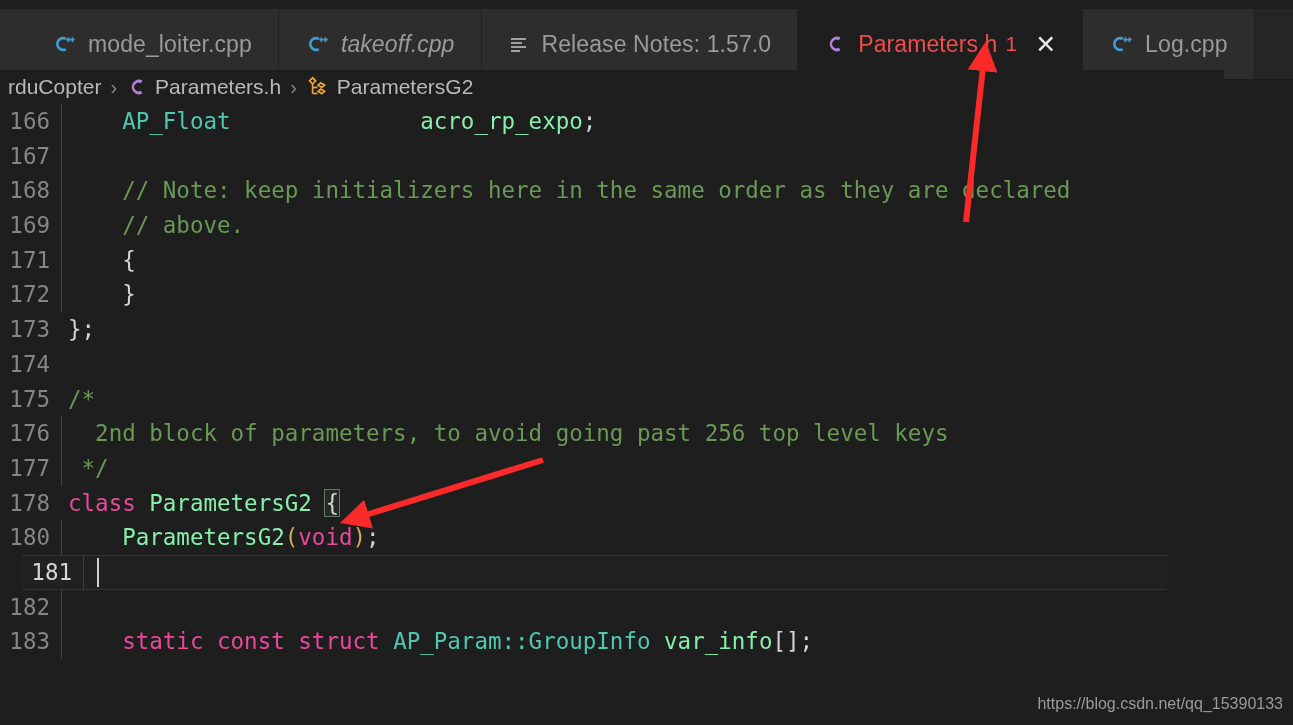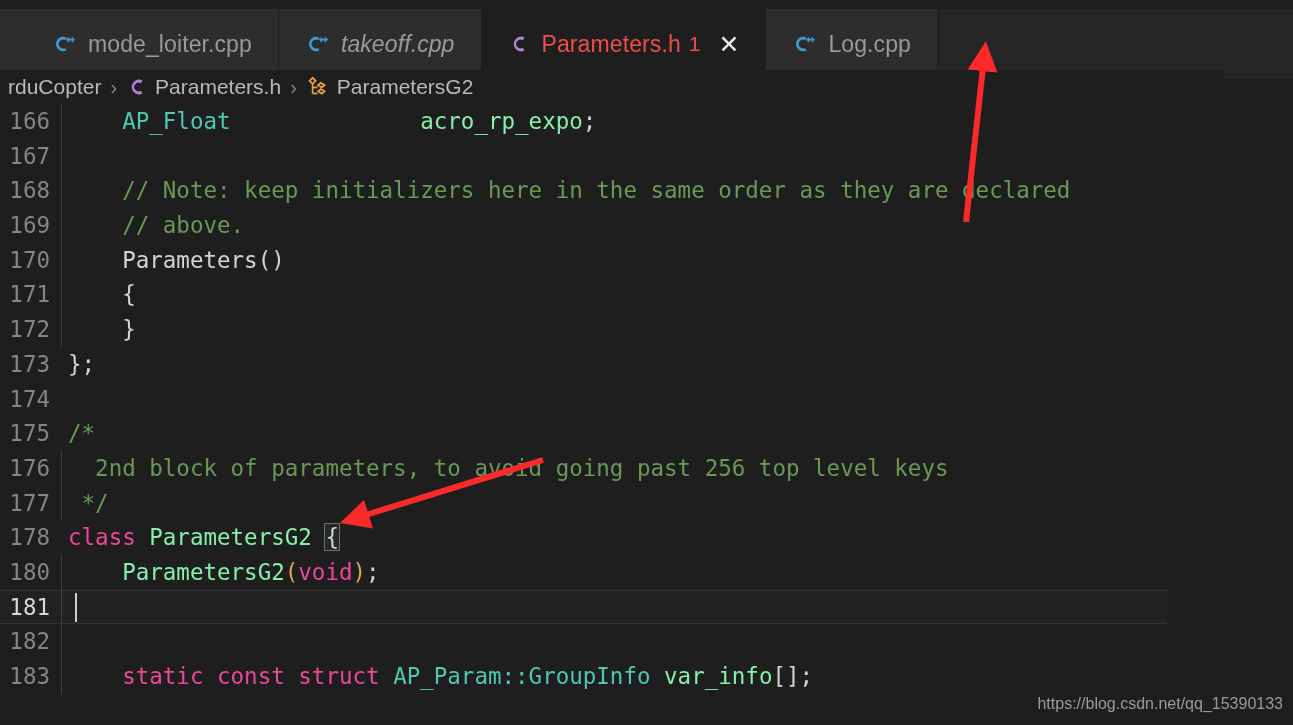--- a/index.html
+++ b/index.html
@@ -78,21 +78,21 @@
   .editor {
     position: absolute; left: 0; top: 104px;
     width: 1167px; height: 621px;
     background: #1e1e1e;
     overflow: hidden;
     font-family: "DejaVu Sans Mono", monospace;
     font-size: 22.5px;
     line-height: 34.7px;
   }
   .row { position: relative; height: 34.7px; white-space: pre; }
-  .row.current { background: #212121; box-shadow: inset 0 1px 0 #333, inset 0 -1px 0 #333; }
+  .row.current { background: #212121; box-shadow: inset 0 1px 0 #333, inset 0 -1px 0 #333; margin-left: 22px; }
   .lineno {
     position: absolute; left: -6px; top: 0;
     width: 56px; text-align: right;
     color: #858585;
     font-size: 22.5px;
     font-family: "DejaVu Sans Mono", monospace;
   }
   .row.current .lineno { color: #d6d6d6; }
   .code {
     position: absolute; left: 68px; top: 0;
@@ -154,20 +154,31 @@
           <svg width="24" height="24" viewBox="0 0 24 24">
             <path d="M14.5 5.6A7.2 7.2 0 1 0 14.5 18.4 L13 15.9 A4.4 4.4 0 1 1 13 8.1 Z" fill="#3f9bd4"></path>
             <rect x="15.6" y="5.2" width="1.6" height="5" fill="#3f9bd4"></rect>
             <rect x="14" y="6.8" width="4.8" height="1.6" fill="#3f9bd4"></rect>
             <rect x="19.6" y="5.2" width="1.6" height="5" fill="#3f9bd4"></rect>
             <rect x="18" y="6.8" width="4.8" height="1.6" fill="#3f9bd4"></rect>
           </svg>
         </span>
         <span class="label">takeoff.cpp</span>
       </div>
+      <div class="tab">
+        <span class="icon">
+          <svg width="22" height="22" viewBox="0 0 22 22">
+            <rect x="3" y="5" width="15" height="2" fill="#a0a0a0"></rect>
+            <rect x="3" y="9" width="11" height="2" fill="#a0a0a0"></rect>
+            <rect x="3" y="13" width="15" height="2" fill="#a0a0a0"></rect>
+            <rect x="3" y="17" width="9" height="2" fill="#a0a0a0"></rect>
+          </svg>
+        </span>
+        <span class="label">Release Notes: 1.57.0</span>
+      </div>
       <div class="tab active">
         <span class="icon">
           <svg width="22" height="24" viewBox="0 0 22 24">
             <path d="M16.5 5.4A7.4 7.4 0 1 0 16.5 18.6 L14.8 15.8 A4.4 4.4 0 1 1 14.8 8.2 Z" fill="#b180d7"></path>
           </svg>
         </span>
         <span class="label">Parameters.h</span>
         <span class="badge">1</span>
         <span class="closex">✕</span>
       </div>
@@ -214,21 +225,20 @@
         </span>
         <span class="ctext">ParametersG2</span>
       </span>
     </div>
 
   <div class="editor" id="editor">
       <div class="row"><span class="lineno">166</span><span class="guide g1"></span><span class="code"><span class="plain">    </span><span class="typ">AP_Float</span><span class="plain">              </span><span class="var">acro_rp_expo</span><span class="plain">;</span></span></div>
       <div class="row"><span class="lineno">167</span><span class="guide g1"></span><span class="code"></span></div>
       <div class="row"><span class="lineno">168</span><span class="guide g1"></span><span class="code"><span class="plain">    </span><span class="cmt">// Note: keep initializers here in the same order as they are declared</span></span></div>
       <div class="row"><span class="lineno">169</span><span class="guide g1"></span><span class="code"><span class="plain">    </span><span class="cmt">// above.</span></span></div>
-      <div class="row"><span class="lineno">170</span><span class="guide g1"></span><span class="code"><span class="plain">    </span><span class="plain">Parameters</span><span class="plain">()</span></span></div>
       <div class="row"><span class="lineno">171</span><span class="guide g1"></span><span class="code"><span class="plain">    </span><span class="plain">{</span></span></div>
       <div class="row"><span class="lineno">172</span><span class="guide g1"></span><span class="code"><span class="plain">    </span><span class="plain">}</span></span></div>
       <div class="row"><span class="lineno">173</span><span class="code"><span class="plain">};</span></span></div>
       <div class="row"><span class="lineno">174</span><span class="code"></span></div>
       <div class="row"><span class="lineno">175</span><span class="code"><span class="cmt">/*</span></span></div>
       <div class="row"><span class="lineno">176</span><span class="guide g1"></span><span class="code"><span class="cmt">  2nd block of parameters, to avoid going past 256 top level keys</span></span></div>
       <div class="row"><span class="lineno">177</span><span class="guide g1"></span><span class="code"><span class="cmt"> */</span></span></div>
       <div class="row"><span class="lineno">178</span><span class="code"><span class="kw">class</span><span class="plain"> </span><span class="var">ParametersG2</span><span class="plain"> </span><span class="plain brace-match">{</span></span></div>
       <div class="row"><span class="lineno">180</span><span class="guide g1"></span><span class="code"><span class="plain">    </span><span class="var">ParametersG2</span><span class="paren">(</span><span class="kw">void</span><span class="paren">)</span><span class="plain">;</span></span></div>
       <div class="row current"><span class="lineno">181</span><span class="guide g1"></span><span class="code"></span><span class="cursor"></span></div>

